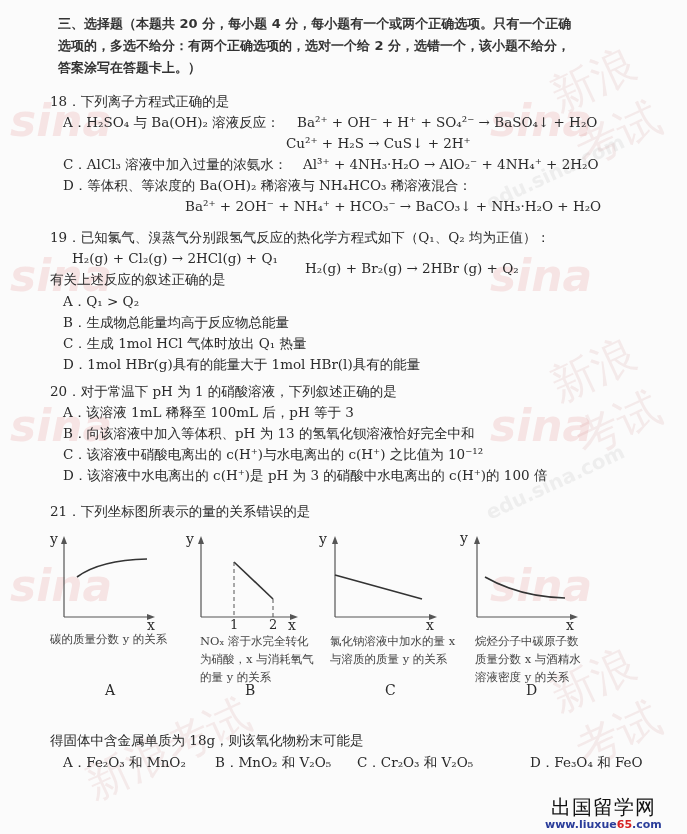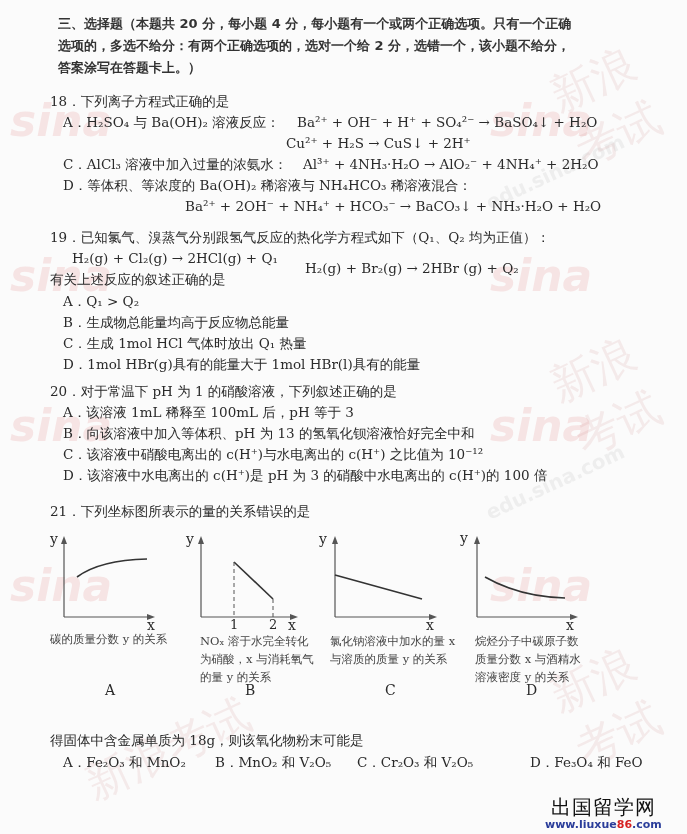--- a/index.html
+++ b/index.html
@@ -146,16 +146,16 @@
   <div class="letter" style="left:526px;top:682px;">D</div>
 
   <div class="line" style="left:50px;top:731px;">得固体中含金属单质为 18g，则该氧化物粉末可能是</div>
   <div class="line" style="left:63px;top:753px;"><span>A．</span><span>Fe₂O₃ 和 MnO₂</span></div>
   <div class="line" style="left:215px;top:753px;"><span>B．</span><span>MnO₂ 和 V₂O₅</span></div>
   <div class="line" style="left:357px;top:753px;"><span>C．</span><span>Cr₂O₃ 和 V₂O₅</span></div>
   <div class="line" style="left:498px;top:753px;margin-left:32px;"><span>D．</span><span>Fe₃O₄ 和 FeO</span></div>
 
   <div class="brand">
     <div class="brand-cn">出国留学网</div>
-    <div class="brand-url"><span>www.liuxue</span><span class="red">86</span><span>.com</span></div>
+    <div class="brand-url"><span>www.liuxue</span><span class="red">65</span><span>.com</span></div>
   </div>
 
 </div>
 
 </body></html>

